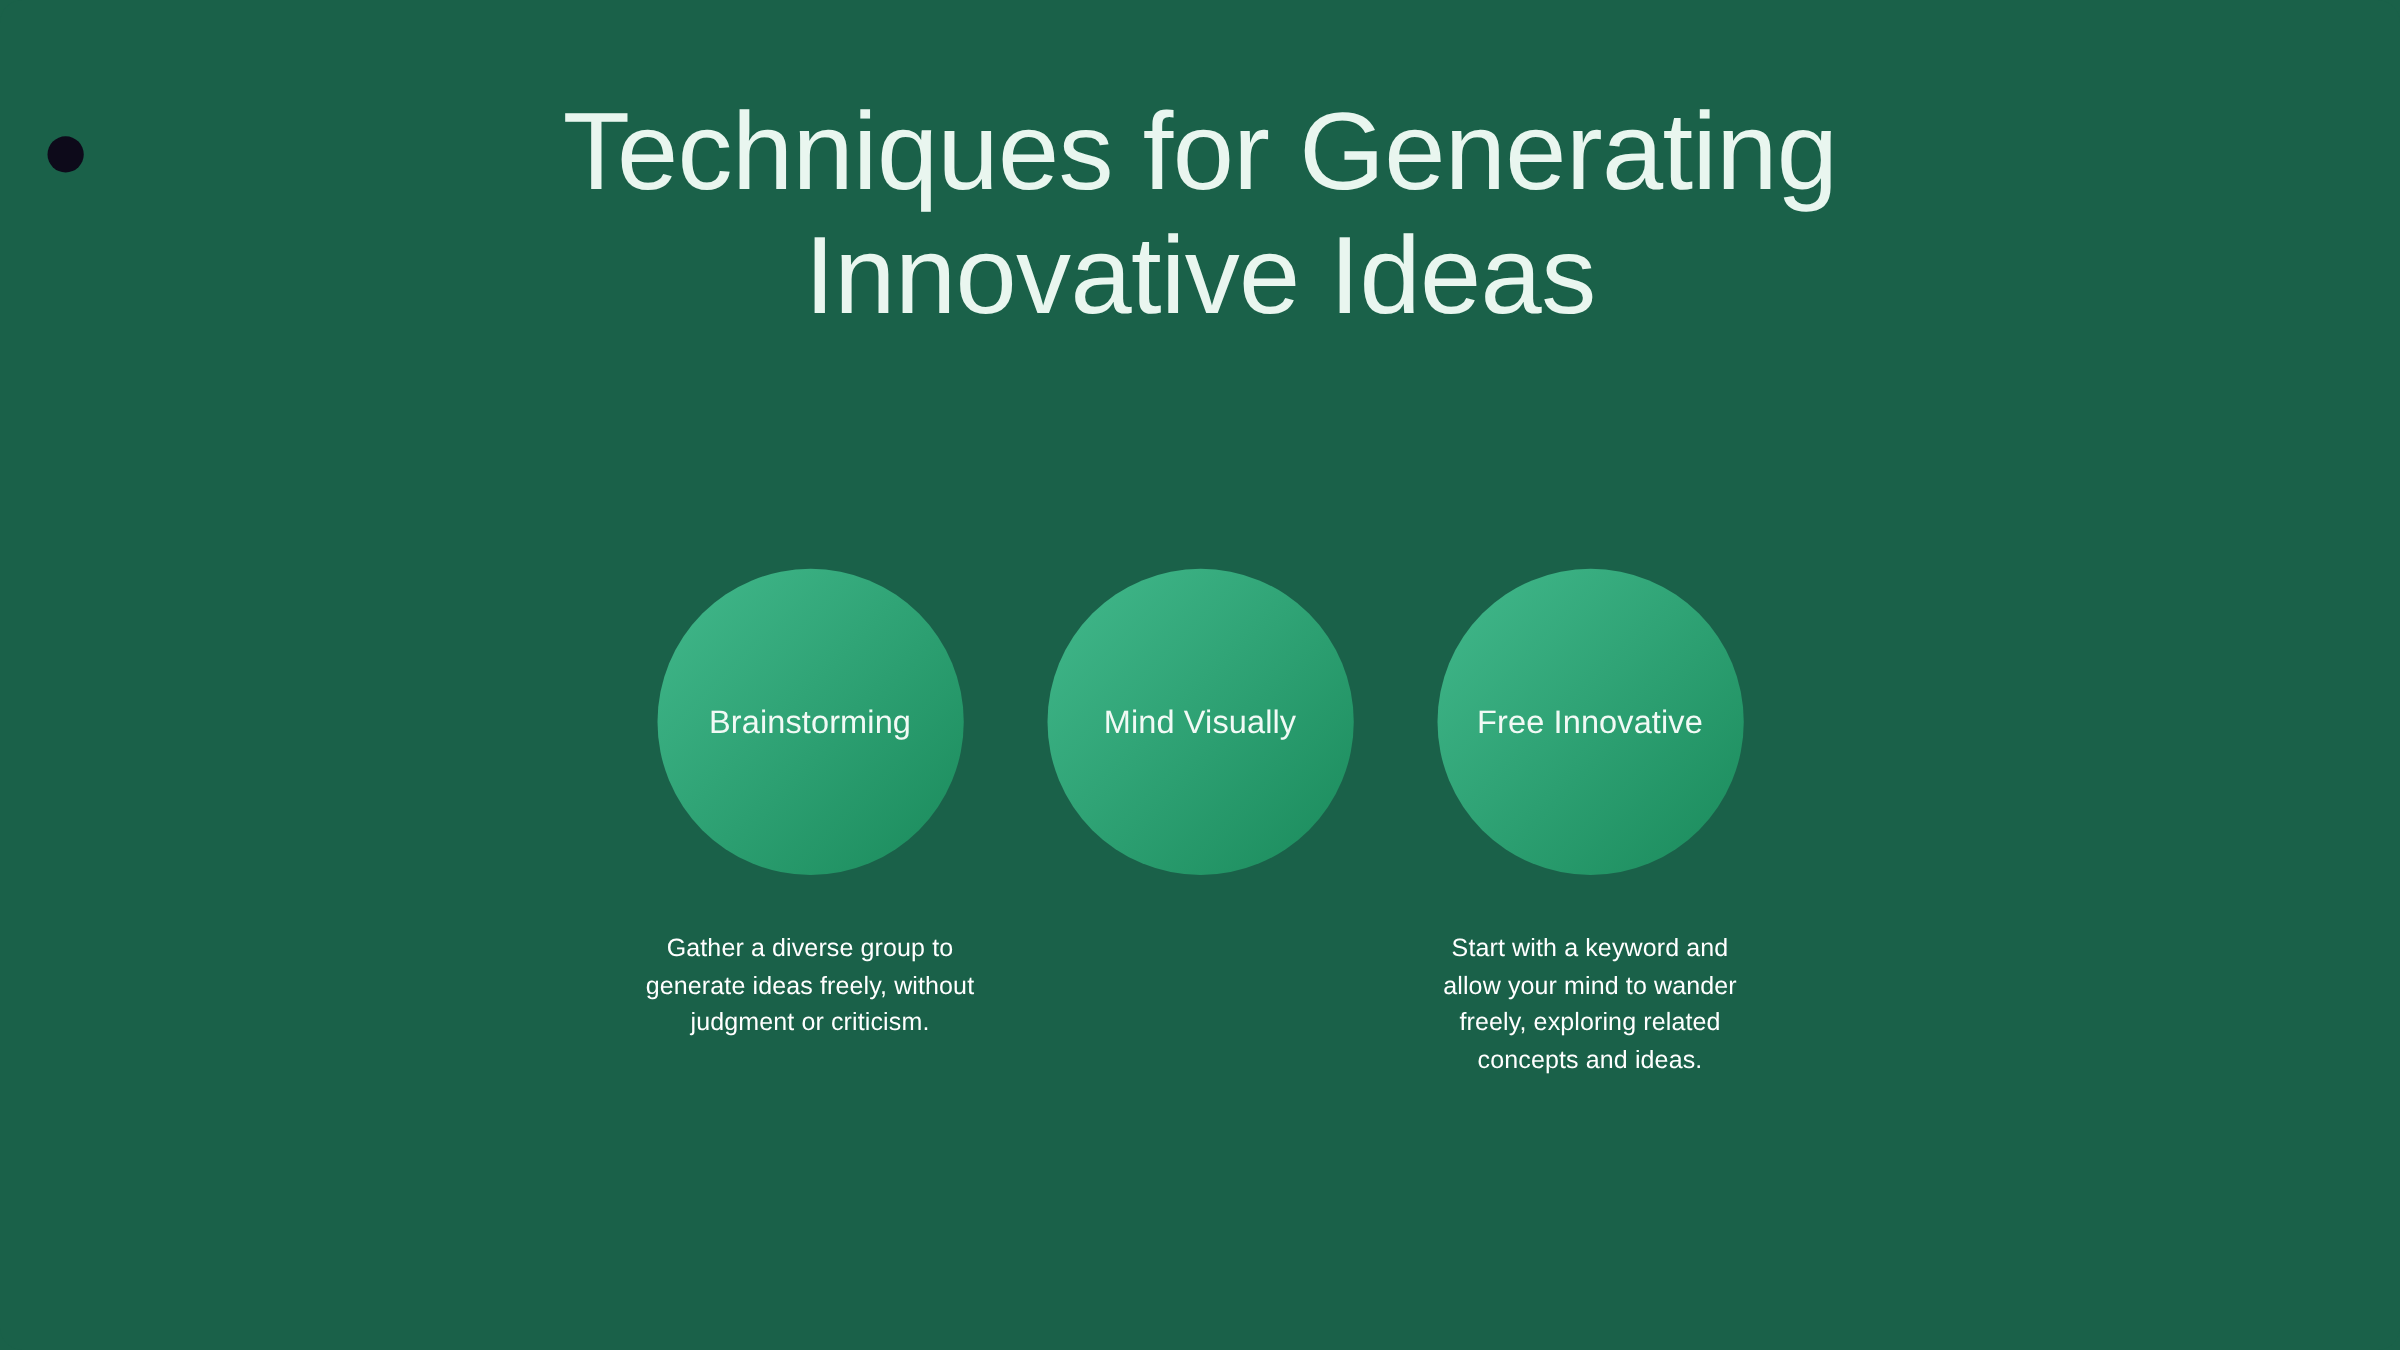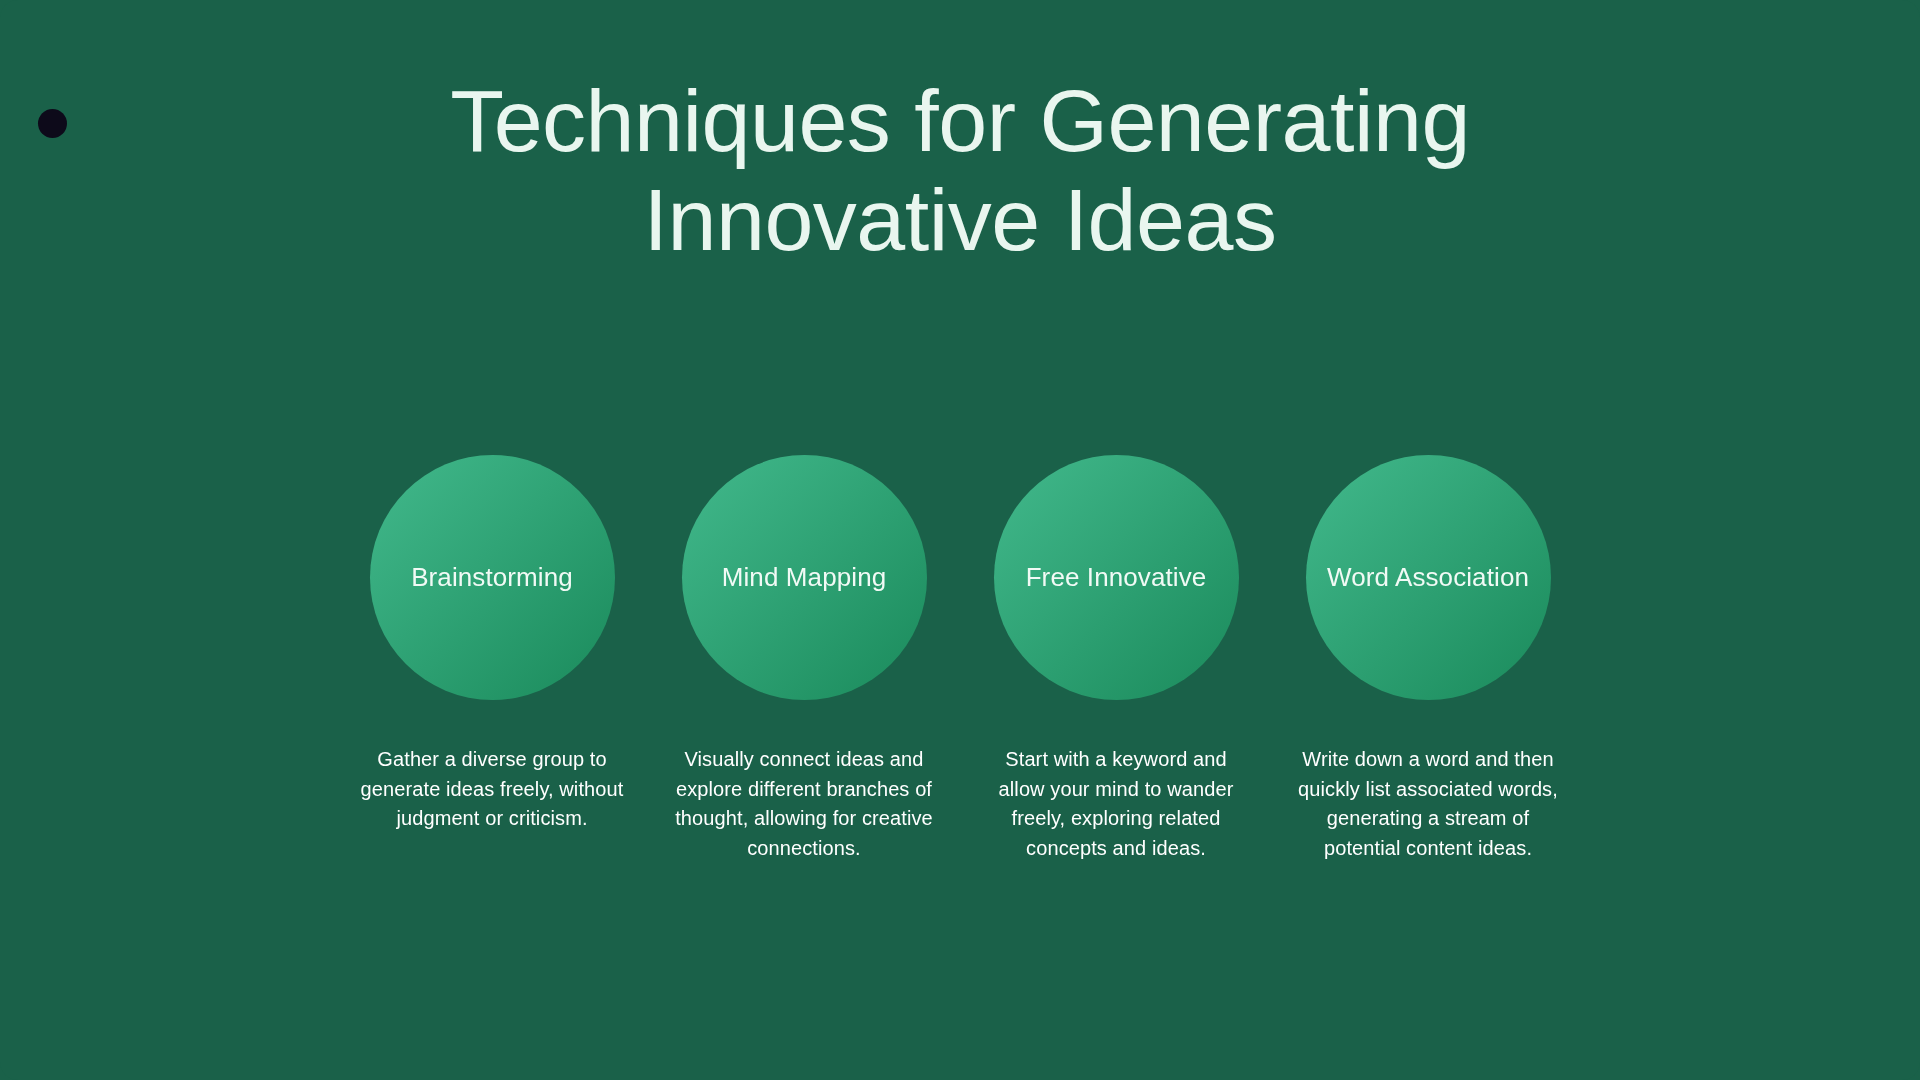--- a/index.html
+++ b/index.html
@@ -119,33 +119,26 @@
 
     <div class="card">
       <div class="bubble" style="background: linear-gradient(135deg, rgb(66, 185, 140) 0%, rgb(26, 138, 91) 100%);">
         <span class="bubble-label">Brainstorming</span>
       </div>
       <p class="desc">Gather a diverse group to generate ideas freely, without judgment or criticism.</p>
     </div>
 
     <div class="card">
       <div class="bubble" style="background: linear-gradient(135deg, rgb(66, 185, 140) 0%, rgb(26, 138, 91) 100%);">
-        <span class="bubble-label">Mind Mapping</span>
+        <span class="bubble-label">Mind Visually</span>
       </div>
-      <p class="desc">Visually connect ideas and explore different branches of thought, allowing for creative connections.</p>
     </div>
 
     <div class="card">
       <div class="bubble" style="background: linear-gradient(135deg, rgb(66, 185, 140) 0%, rgb(26, 138, 91) 100%);">
         <span class="bubble-label">Free Innovative</span>
       </div>
       <p class="desc">Start with a keyword and allow your mind to wander freely, exploring related concepts and ideas.</p>
     </div>
 
-    <div class="card">
-      <div class="bubble" style="background: linear-gradient(135deg, rgb(66, 185, 140) 0%, rgb(26, 138, 91) 100%);">
-        <span class="bubble-label">Word Association</span>
-      </div>
-      <p class="desc">Write down a word and then quickly list associated words, generating a stream of potential content ideas.</p>
-    </div>
 
   </div>
 </div>
 
 </body></html>

